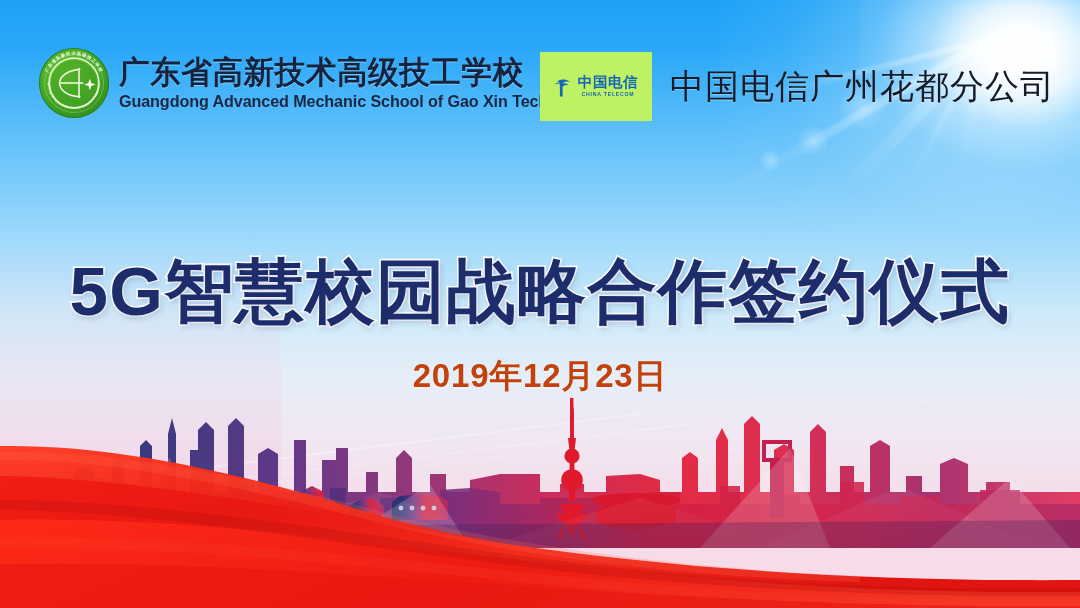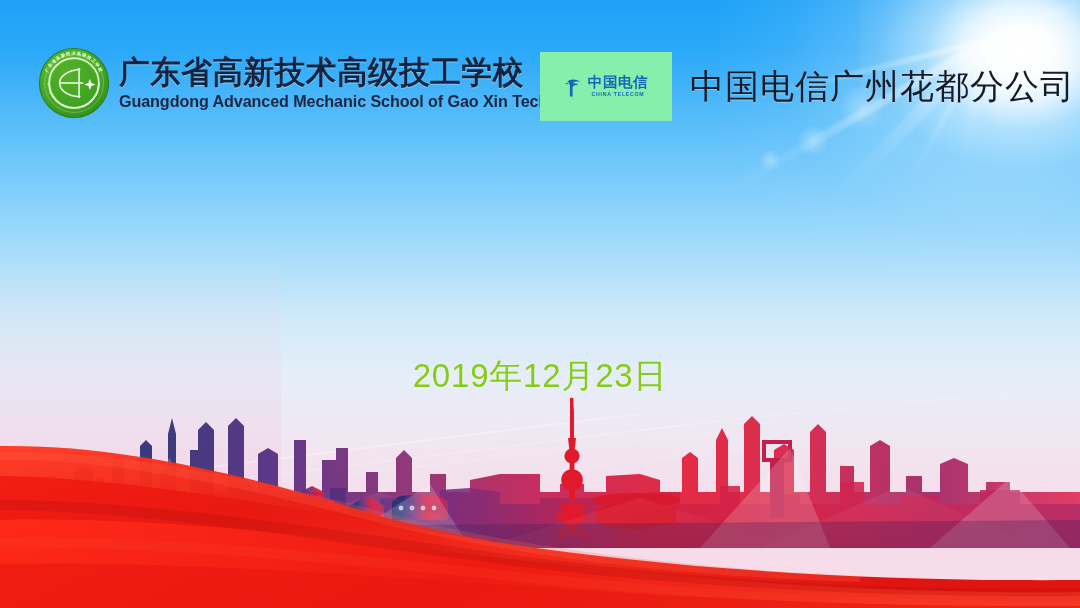--- a/index.html
+++ b/index.html
@@ -127,22 +127,22 @@
   }
 
   .telecom-block {
     position: absolute;
     left: 540px; top: 52px;
     display: flex;
     align-items: center;
     gap: 18px;
   }
   .telecom-logo-box {
-    width: 132px; height: 69px;
-    background: #86efac;
+    width: 112px; height: 69px;
+    background: #bef264;
     display: flex;
     align-items: center;
     justify-content: center;
     flex: 0 0 auto;
   }
   .telecom-logo-inner {
     display: flex;
     align-items: center;
     gap: 4px;
   }
@@ -188,22 +188,22 @@
     paint-order: stroke fill;
     text-shadow:
       0 0 1px rgba(255,255,255,0.9),
       2px 3px 6px rgba(40,60,120,0.20);
   }
   .subtitle {
     position: absolute;
     left: 0; right: 0; top: 354px;
     text-align: center;
     font-size: 33px;
-    font-weight: 400;
-    color: #84cc16;
+    font-weight: 700;
+    color: #c2410c;
     letter-spacing: 0.8px;
     white-space: nowrap;
     text-shadow: 0 1px 2px rgba(255,255,255,0.55);
   }
 
   
   .scene {
     position: absolute;
     left: 0; right: 0; bottom: 0;
     height: 220px;
@@ -305,20 +305,21 @@
           <div class="telecom-wordmark">
             <div class="telecom-cn">中国电信</div>
             <div class="telecom-en">CHINA TELECOM</div>
           </div>
         </div>
       </div>
       <div class="telecom-title">中国电信广州花都分公司</div>
     </div>
   </div>
 
+  <div class="main-title">5G智慧校园战略合作签约仪式</div>
   <div class="subtitle">2019年12月23日</div>
 
   <div class="scene">
     <svg viewBox="0 0 1080 220" preserveAspectRatio="none">
       <defs>
         <linearGradient id="skyG" x1="0" y1="0" x2="1" y2="0">
           <stop offset="0%" stop-color="#24306e"></stop>
           <stop offset="14%" stop-color="#2e3276"></stop>
           <stop offset="26%" stop-color="#5a2f84"></stop>
           <stop offset="38%" stop-color="#8e2f74"></stop>

